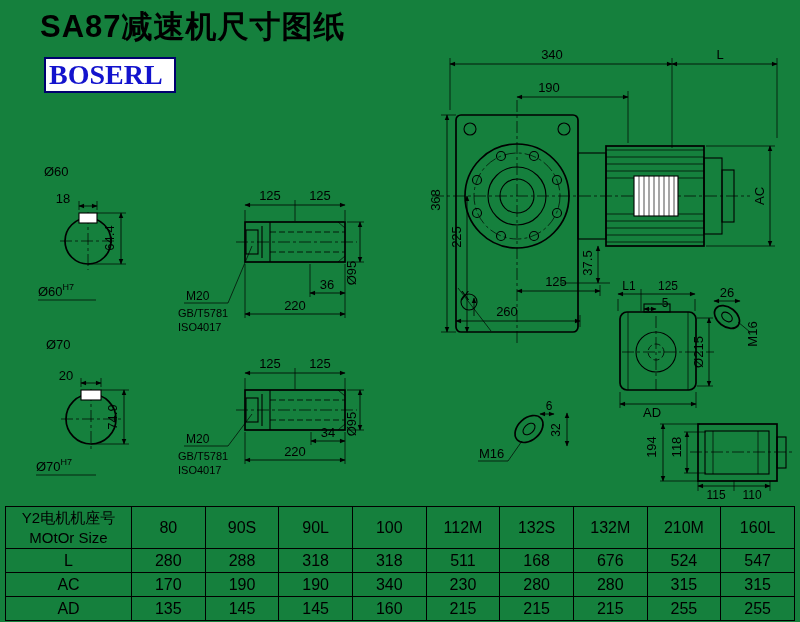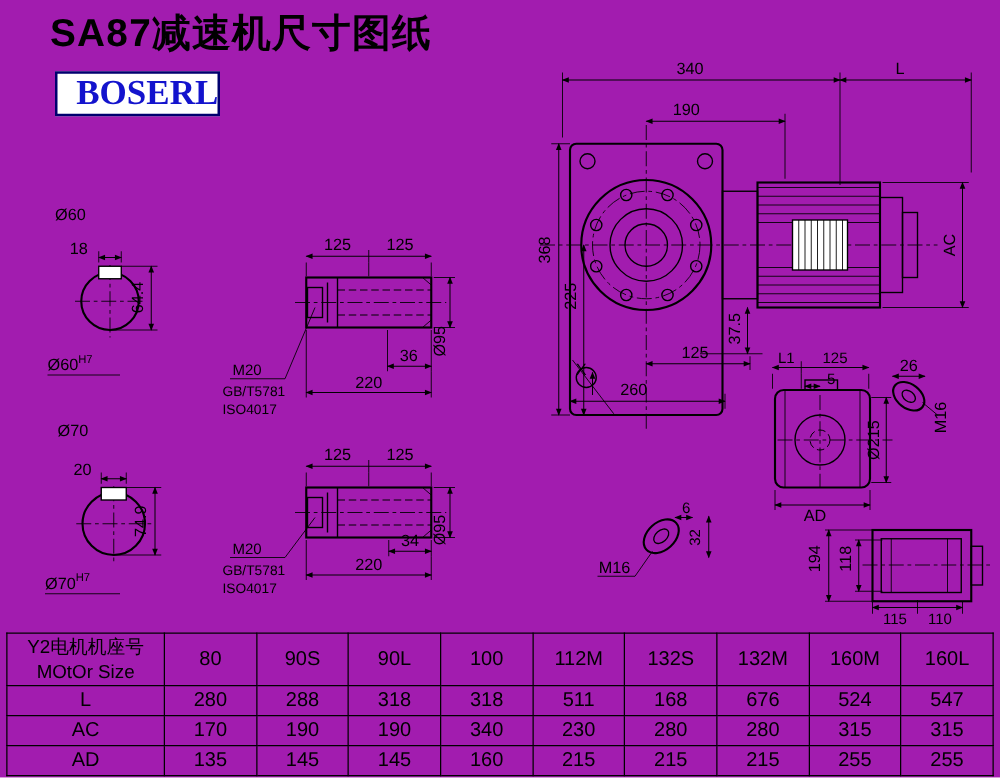--- a/index.html
+++ b/index.html
@@ -1,18 +1,18 @@
 <!DOCTYPE html>
 <html><head>
 <meta charset="utf-8">
 <style>
   html,body{margin:0;padding:0;background:#fff;}
-  .page{position:relative;width:800px;height:622px;background:#a21caf;font-family:"Liberation Sans",sans-serif;color:#000;overflow:hidden;}
+  .page{position:relative;width:800px;height:622px;background:#15803d;font-family:"Liberation Sans",sans-serif;color:#000;overflow:hidden;}
   .title{position:absolute;left:40px;top:6px;font-size:31px;font-weight:bold;letter-spacing:1px;}
-  .logo{position:absolute;left:44px;top:57px;width:132px;height:36px;border:2px solid #00006e;box-sizing:border-box;display:flex;align-items:center;padding-left:15px;background:#fff;}
+  .logo{position:absolute;left:44px;top:57px;width:132px;height:36px;border:2px solid #00006e;box-sizing:border-box;display:flex;align-items:center;padding-left:3px;background:#fff;}
   .logo-text{font-family:"Liberation Serif",serif;font-size:28px;font-weight:bold;color:#1313cd;line-height:1;}
   svg.drawing{position:absolute;left:0;top:0;}
   svg text{font-family:"Liberation Sans",sans-serif;font-size:13px;fill:#000;}
   .t11{font-size:11px;} .t12{font-size:12px;} .sup{font-size:9px;}
   .s{stroke:#000;stroke-width:1.1;fill:none;}
   .s2{stroke:#000;stroke-width:1.7;fill:none;}
   .thin{stroke:#000;stroke-width:0.7;fill:none;}
   .dim{stroke:#000;stroke-width:0.8;fill:none;}
   .cl{stroke:#000;stroke-width:0.7;fill:none;stroke-dasharray:12 3 3 3;}
   .hid{stroke:#000;stroke-width:0.8;fill:none;stroke-dasharray:6 3;}
@@ -321,21 +321,21 @@
         <div class="hdr-cn">Y2电机机座号</div>
         <div class="hdr-en">MOtOr Size</div>
       </td>
       <td>80</td>
       <td>90S</td>
       <td>90L</td>
       <td>100</td>
       <td>112M</td>
       <td>132S</td>
       <td>132M</td>
-      <td>160M</td>
+      <td>210M</td>
       <td>160L</td>
     </tr>
     <tr class="dr">
       <td>L</td>
       <td>280</td>
       <td>288</td>
       <td>318</td>
       <td>318</td>
       <td>511</td>
       <td>168</td>

